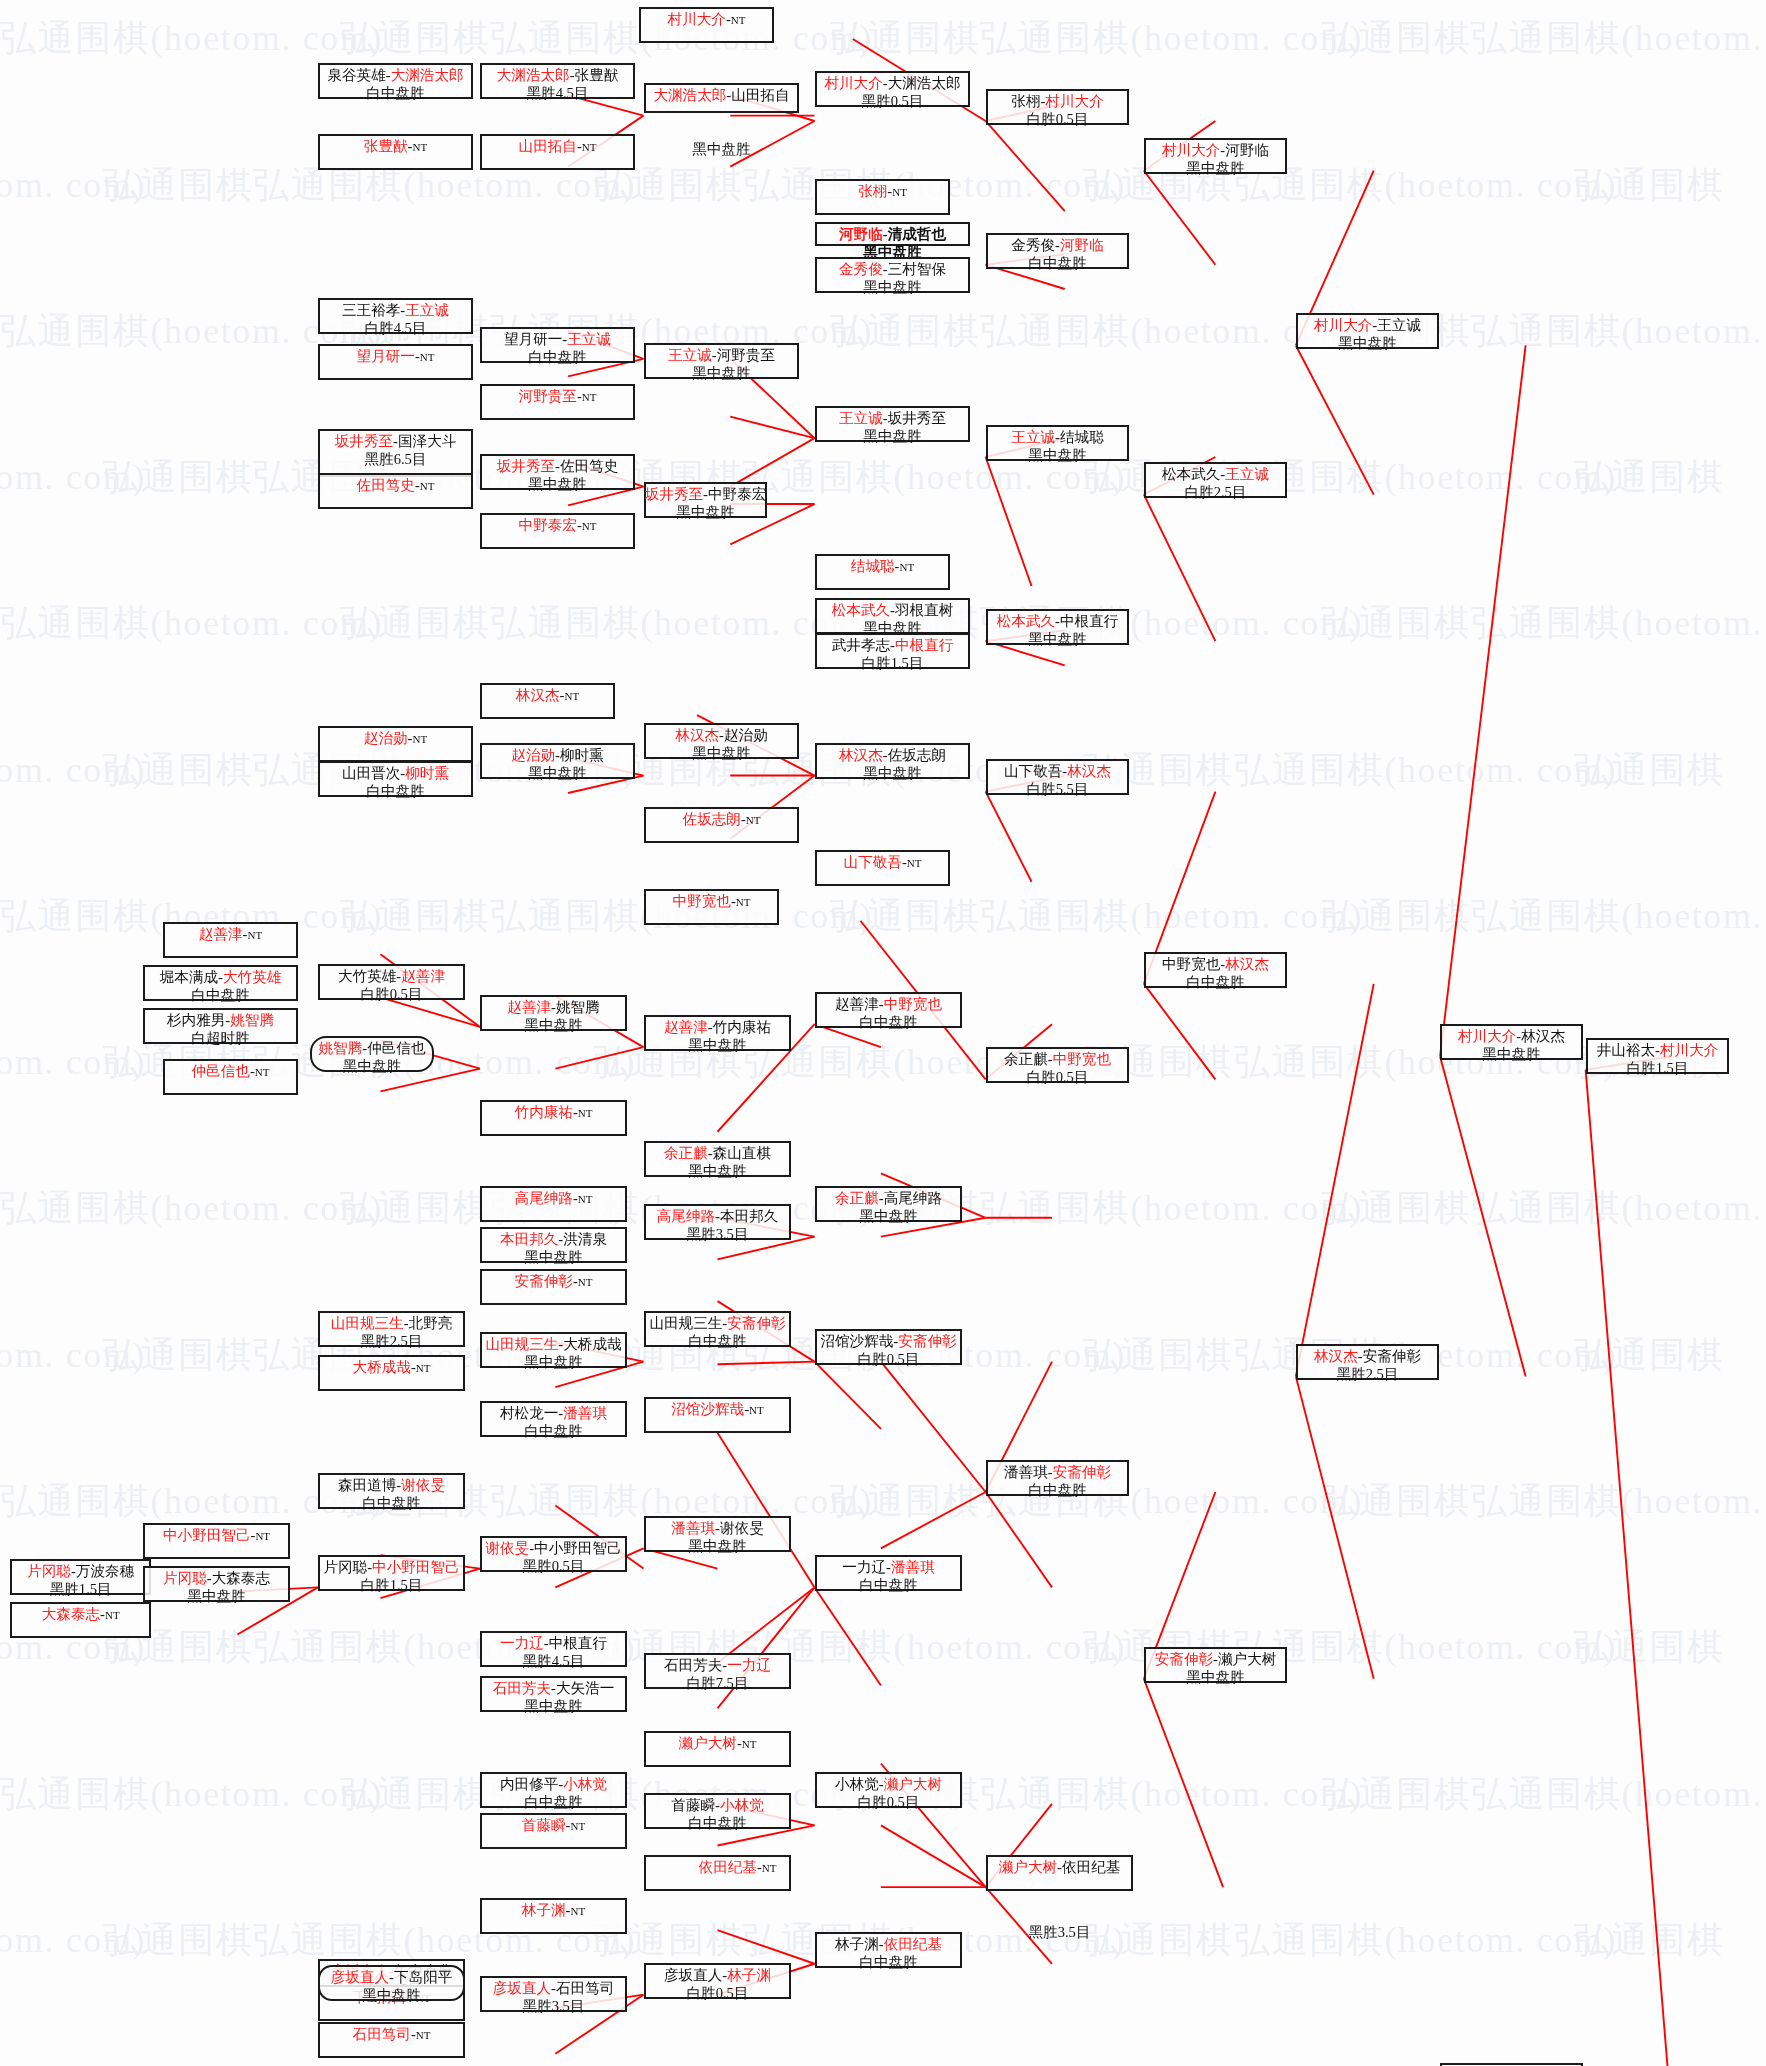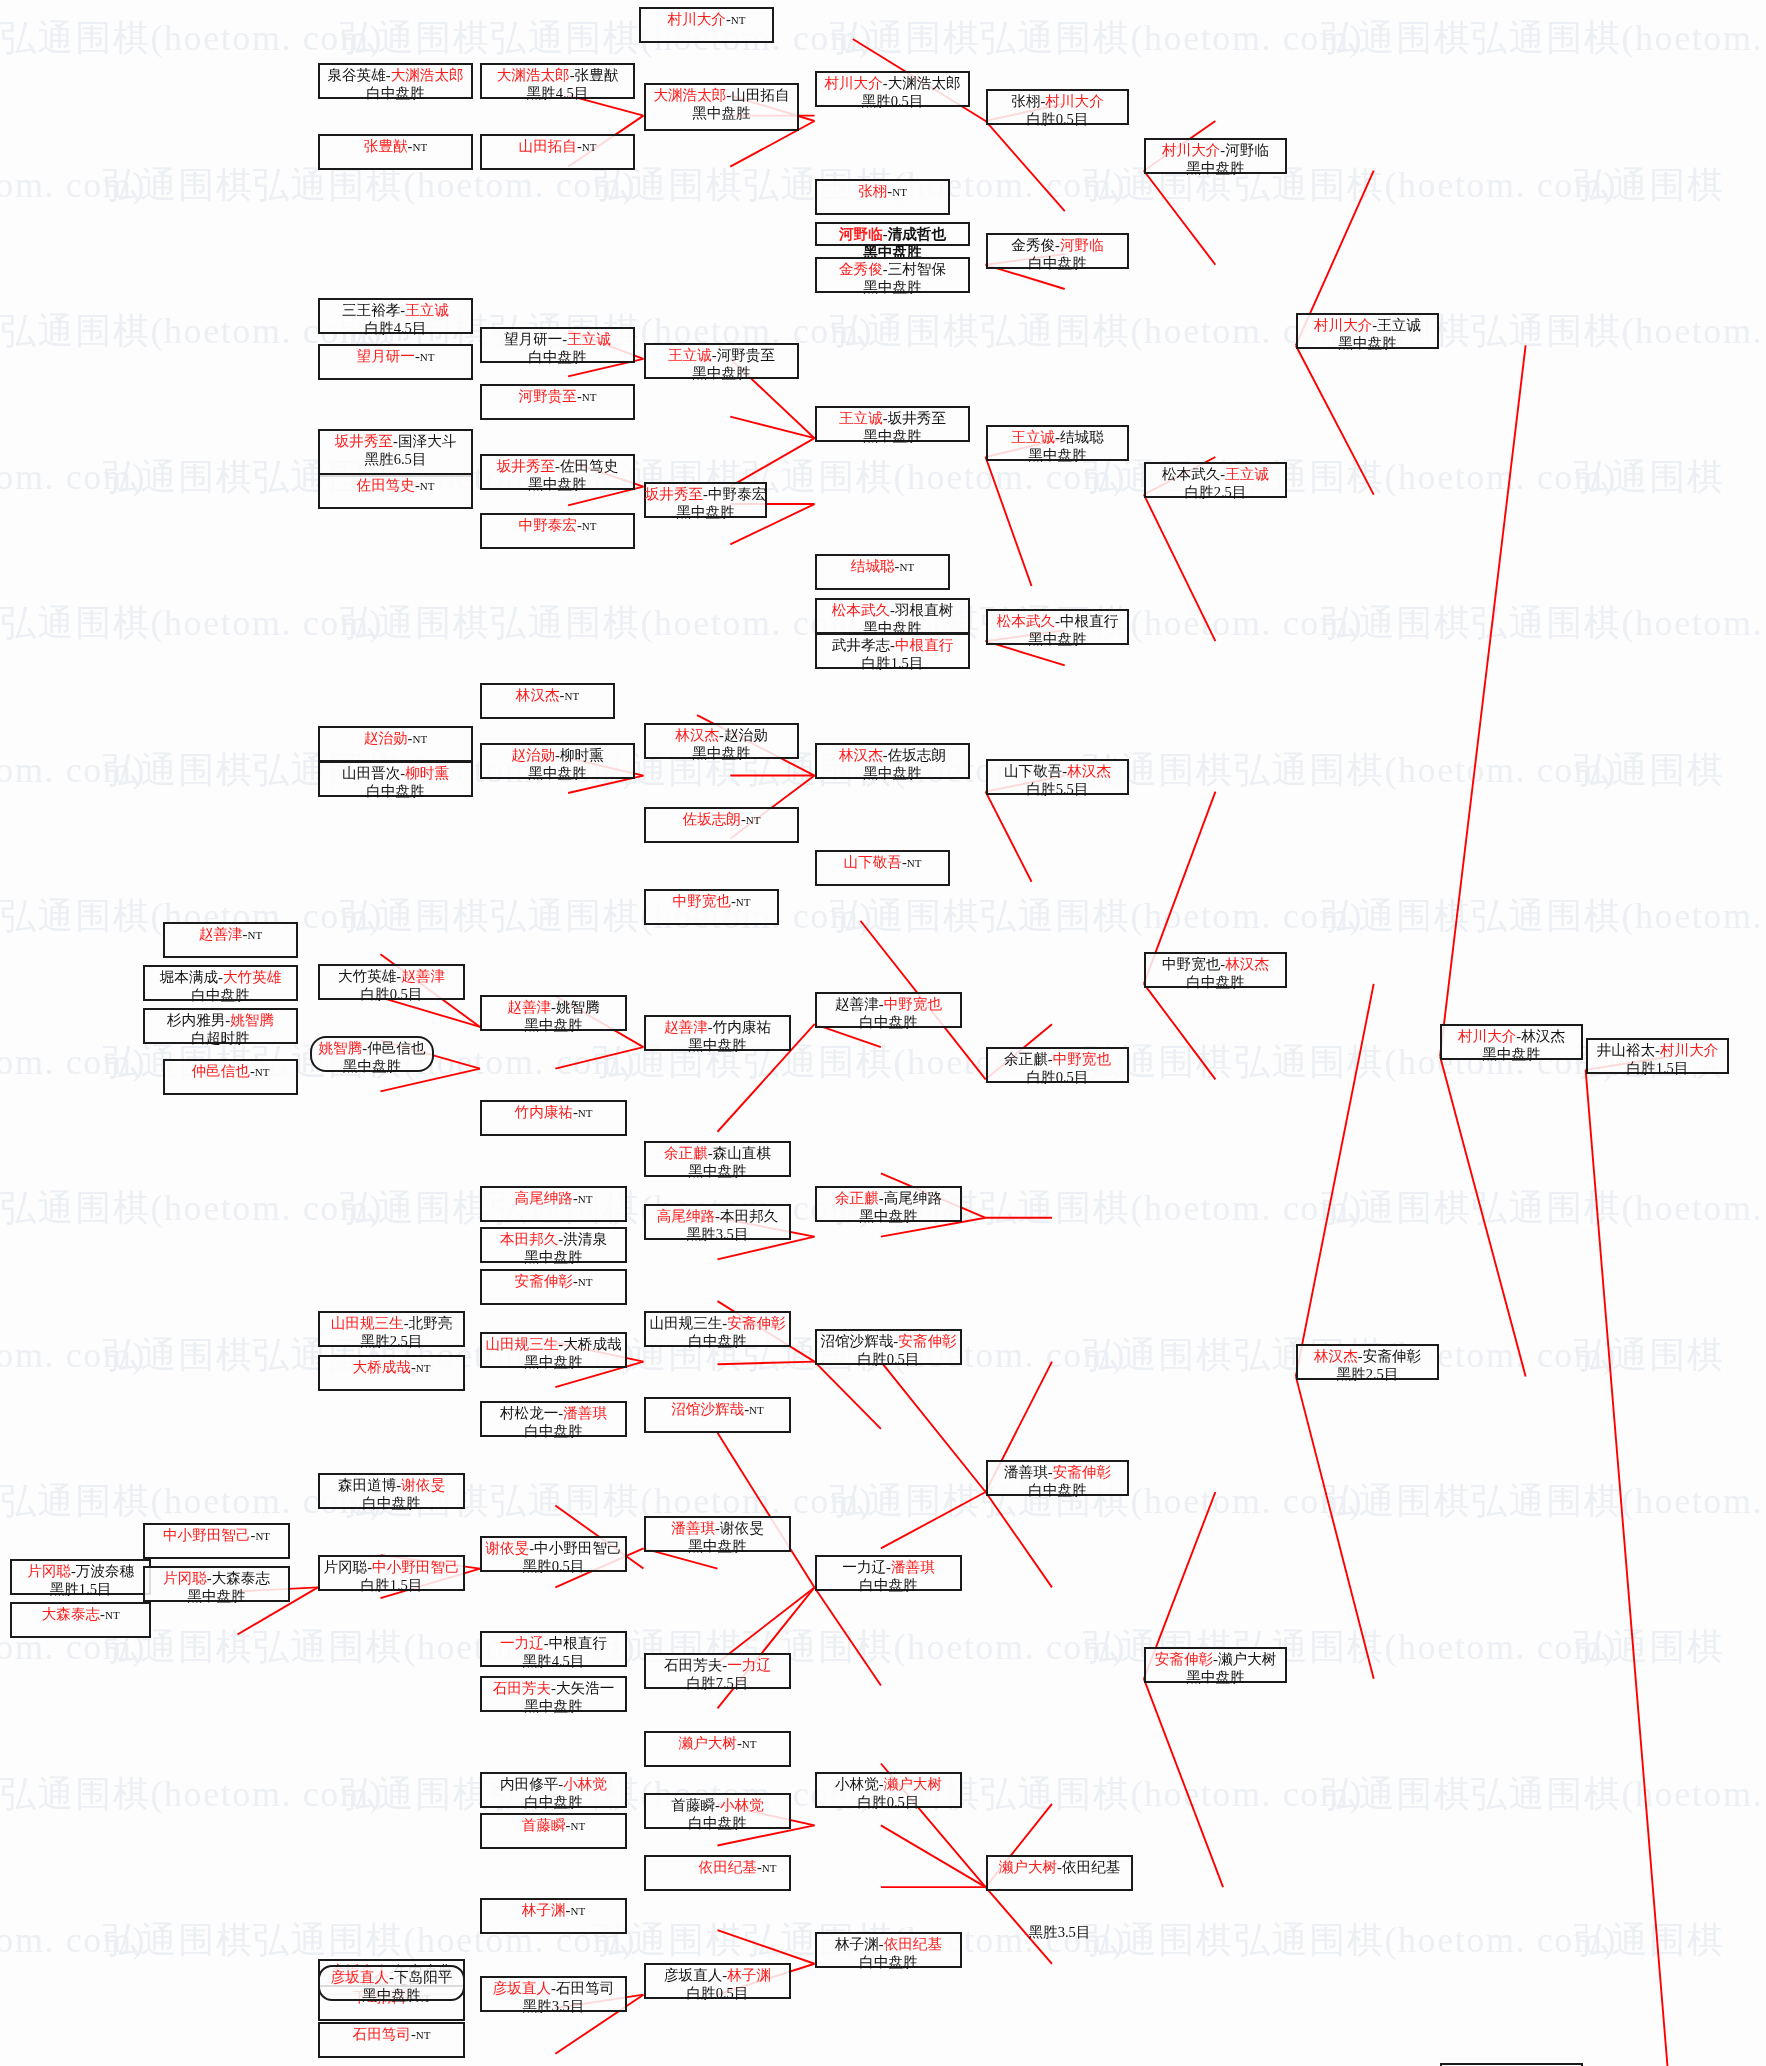--- a/index.html
+++ b/index.html
@@ -255,21 +255,21 @@
     <div class="match" style="left: 318px; top: 134px; width: 155px; height: 36px;">
       <div class="ttl"><span class="w">张豊猷</span><span>-</span><span class="nt">NT</span></div>
     </div>
     <div class="match" style="left: 480px; top: 63px; width: 155px; height: 36px;">
       <div class="ttl"><span class="w">大渊浩太郎</span><span>-</span><span>张豊猷</span></div>
       <div class="res">黑胜4.5目</div>
     </div>
     <div class="match" style="left: 480px; top: 134px; width: 155px; height: 36px;">
       <div class="ttl"><span class="w">山田拓自</span><span>-</span><span class="nt">NT</span></div>
     </div>
-    <div class="match" style="left: 644px; top: 83px; width: 155px; height: 48px;">
+    <div class="match" style="left: 644px; top: 83px; width: 155px; height: 30px; gap: 36px;">
       <div class="ttl"><span class="w">大渊浩太郎</span><span>-</span><span>山田拓自</span></div>
       <div class="res">黑中盘胜</div>
     </div>
     <div class="match" style="left: 815px; top: 71px; width: 155px; height: 36px;">
       <div class="ttl"><span class="w">村川大介</span><span>-</span><span>大渊浩太郎</span></div>
       <div class="res">黑胜0.5目</div>
     </div>
     <div class="match" style="left: 815px; top: 179px; width: 135px; height: 36px;">
       <div class="ttl"><span class="w">张栩</span><span>-</span><span class="nt">NT</span></div>
     </div>

